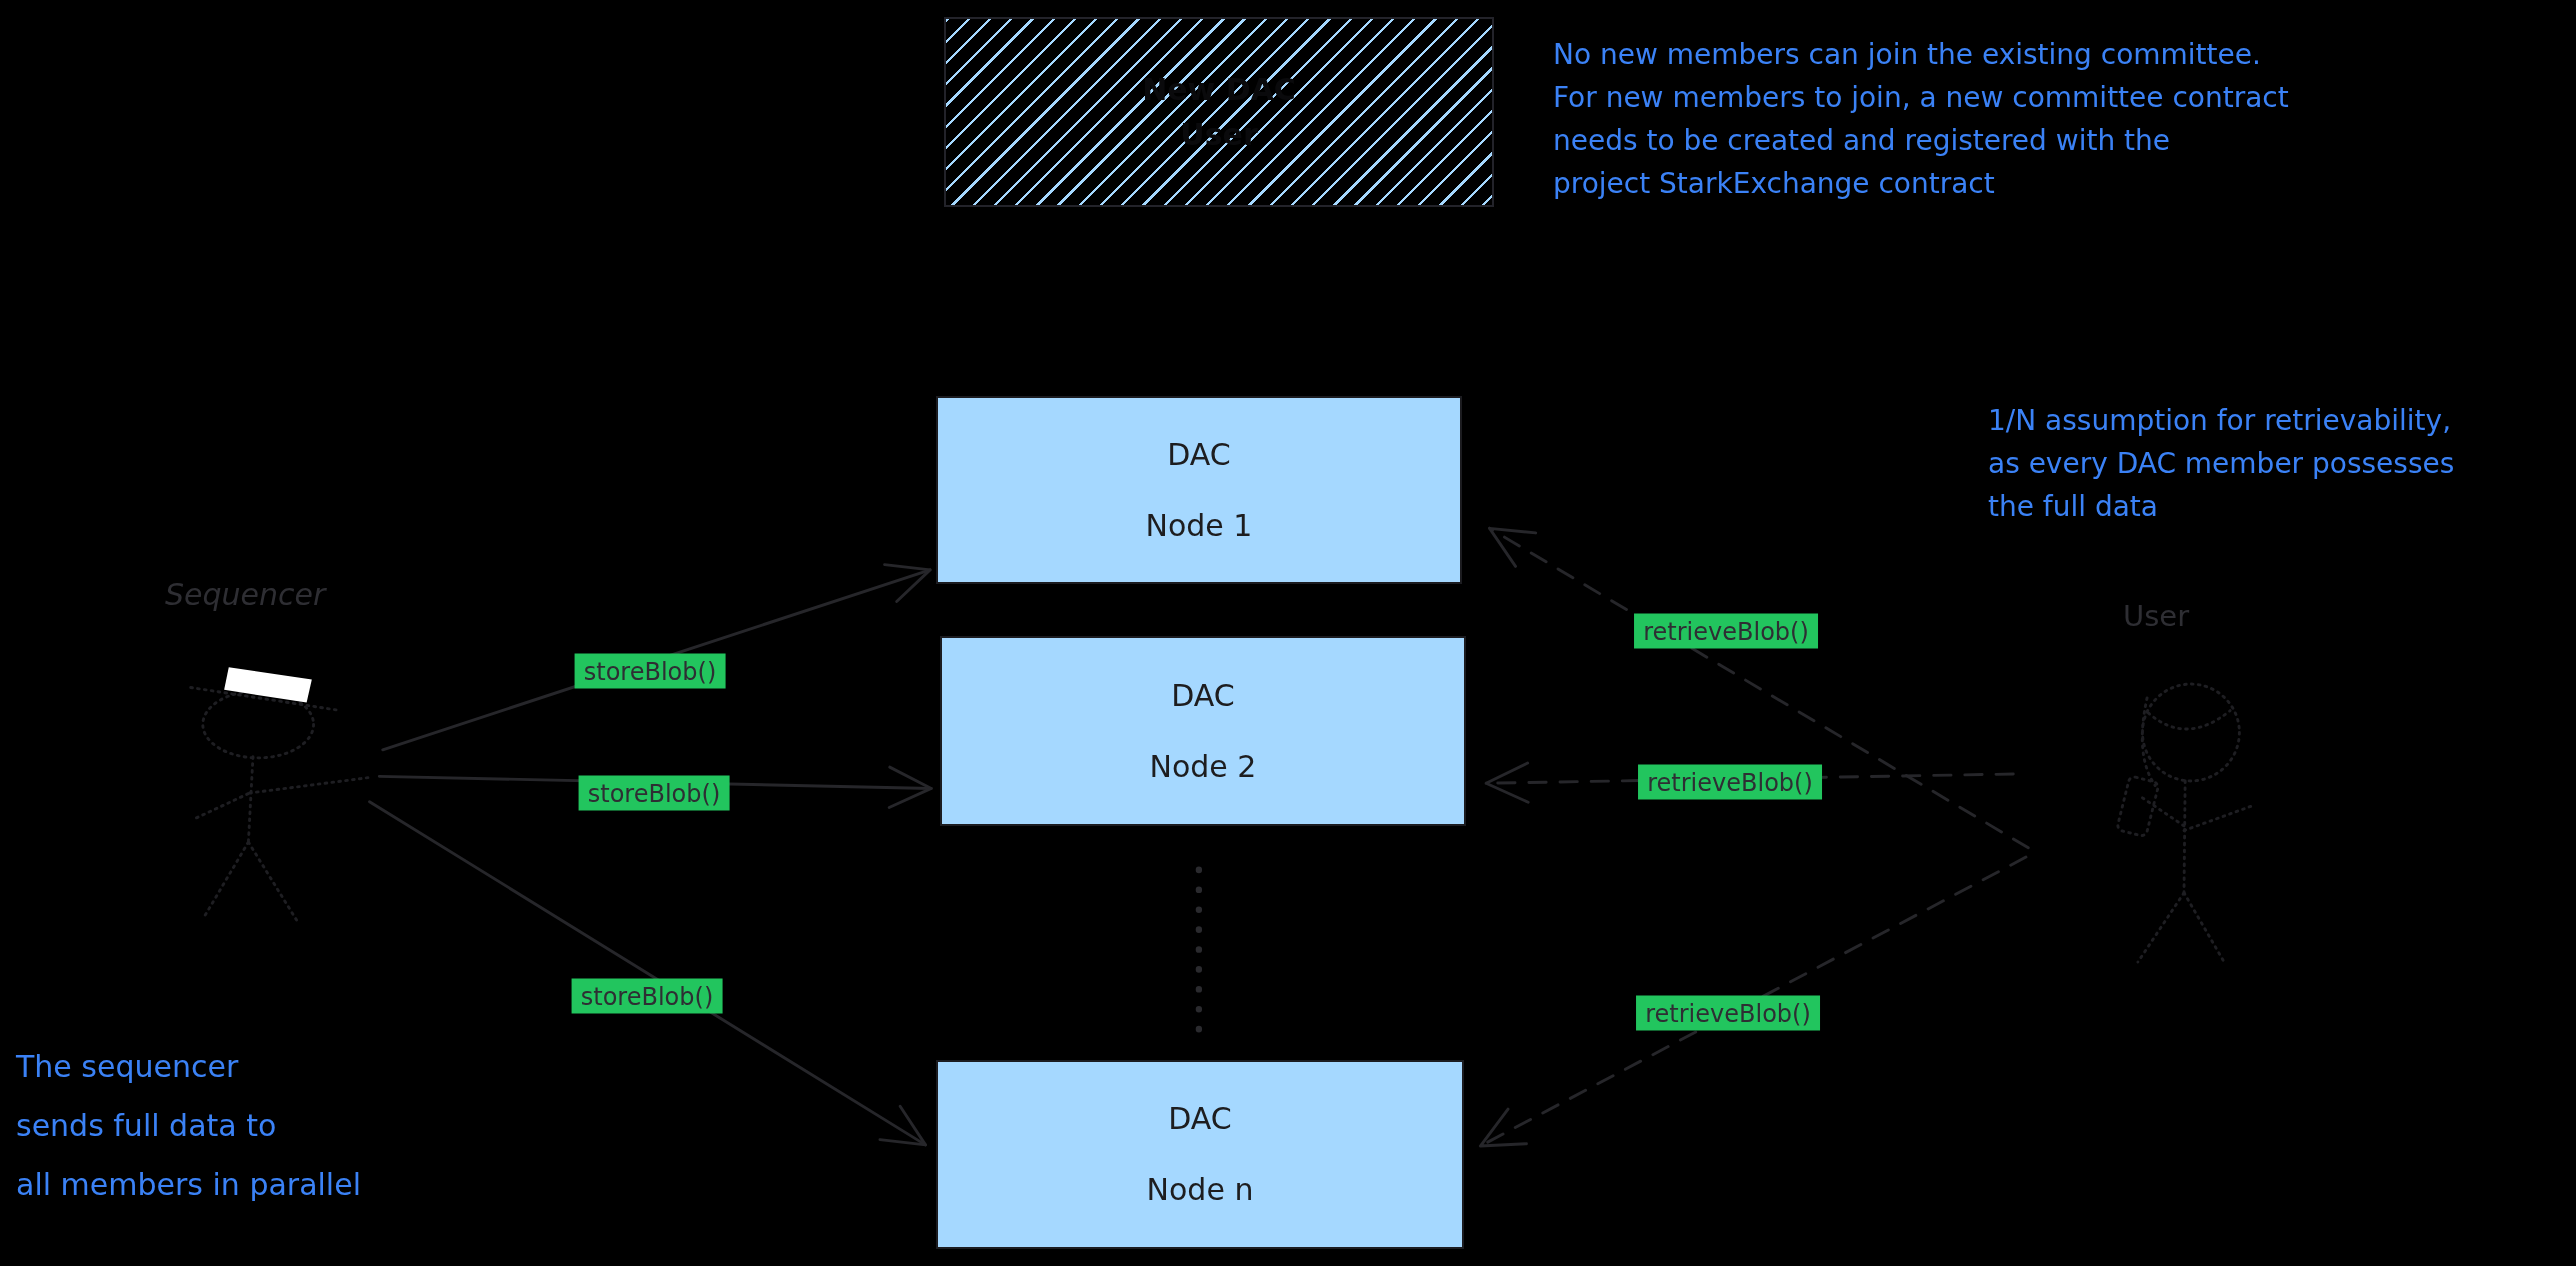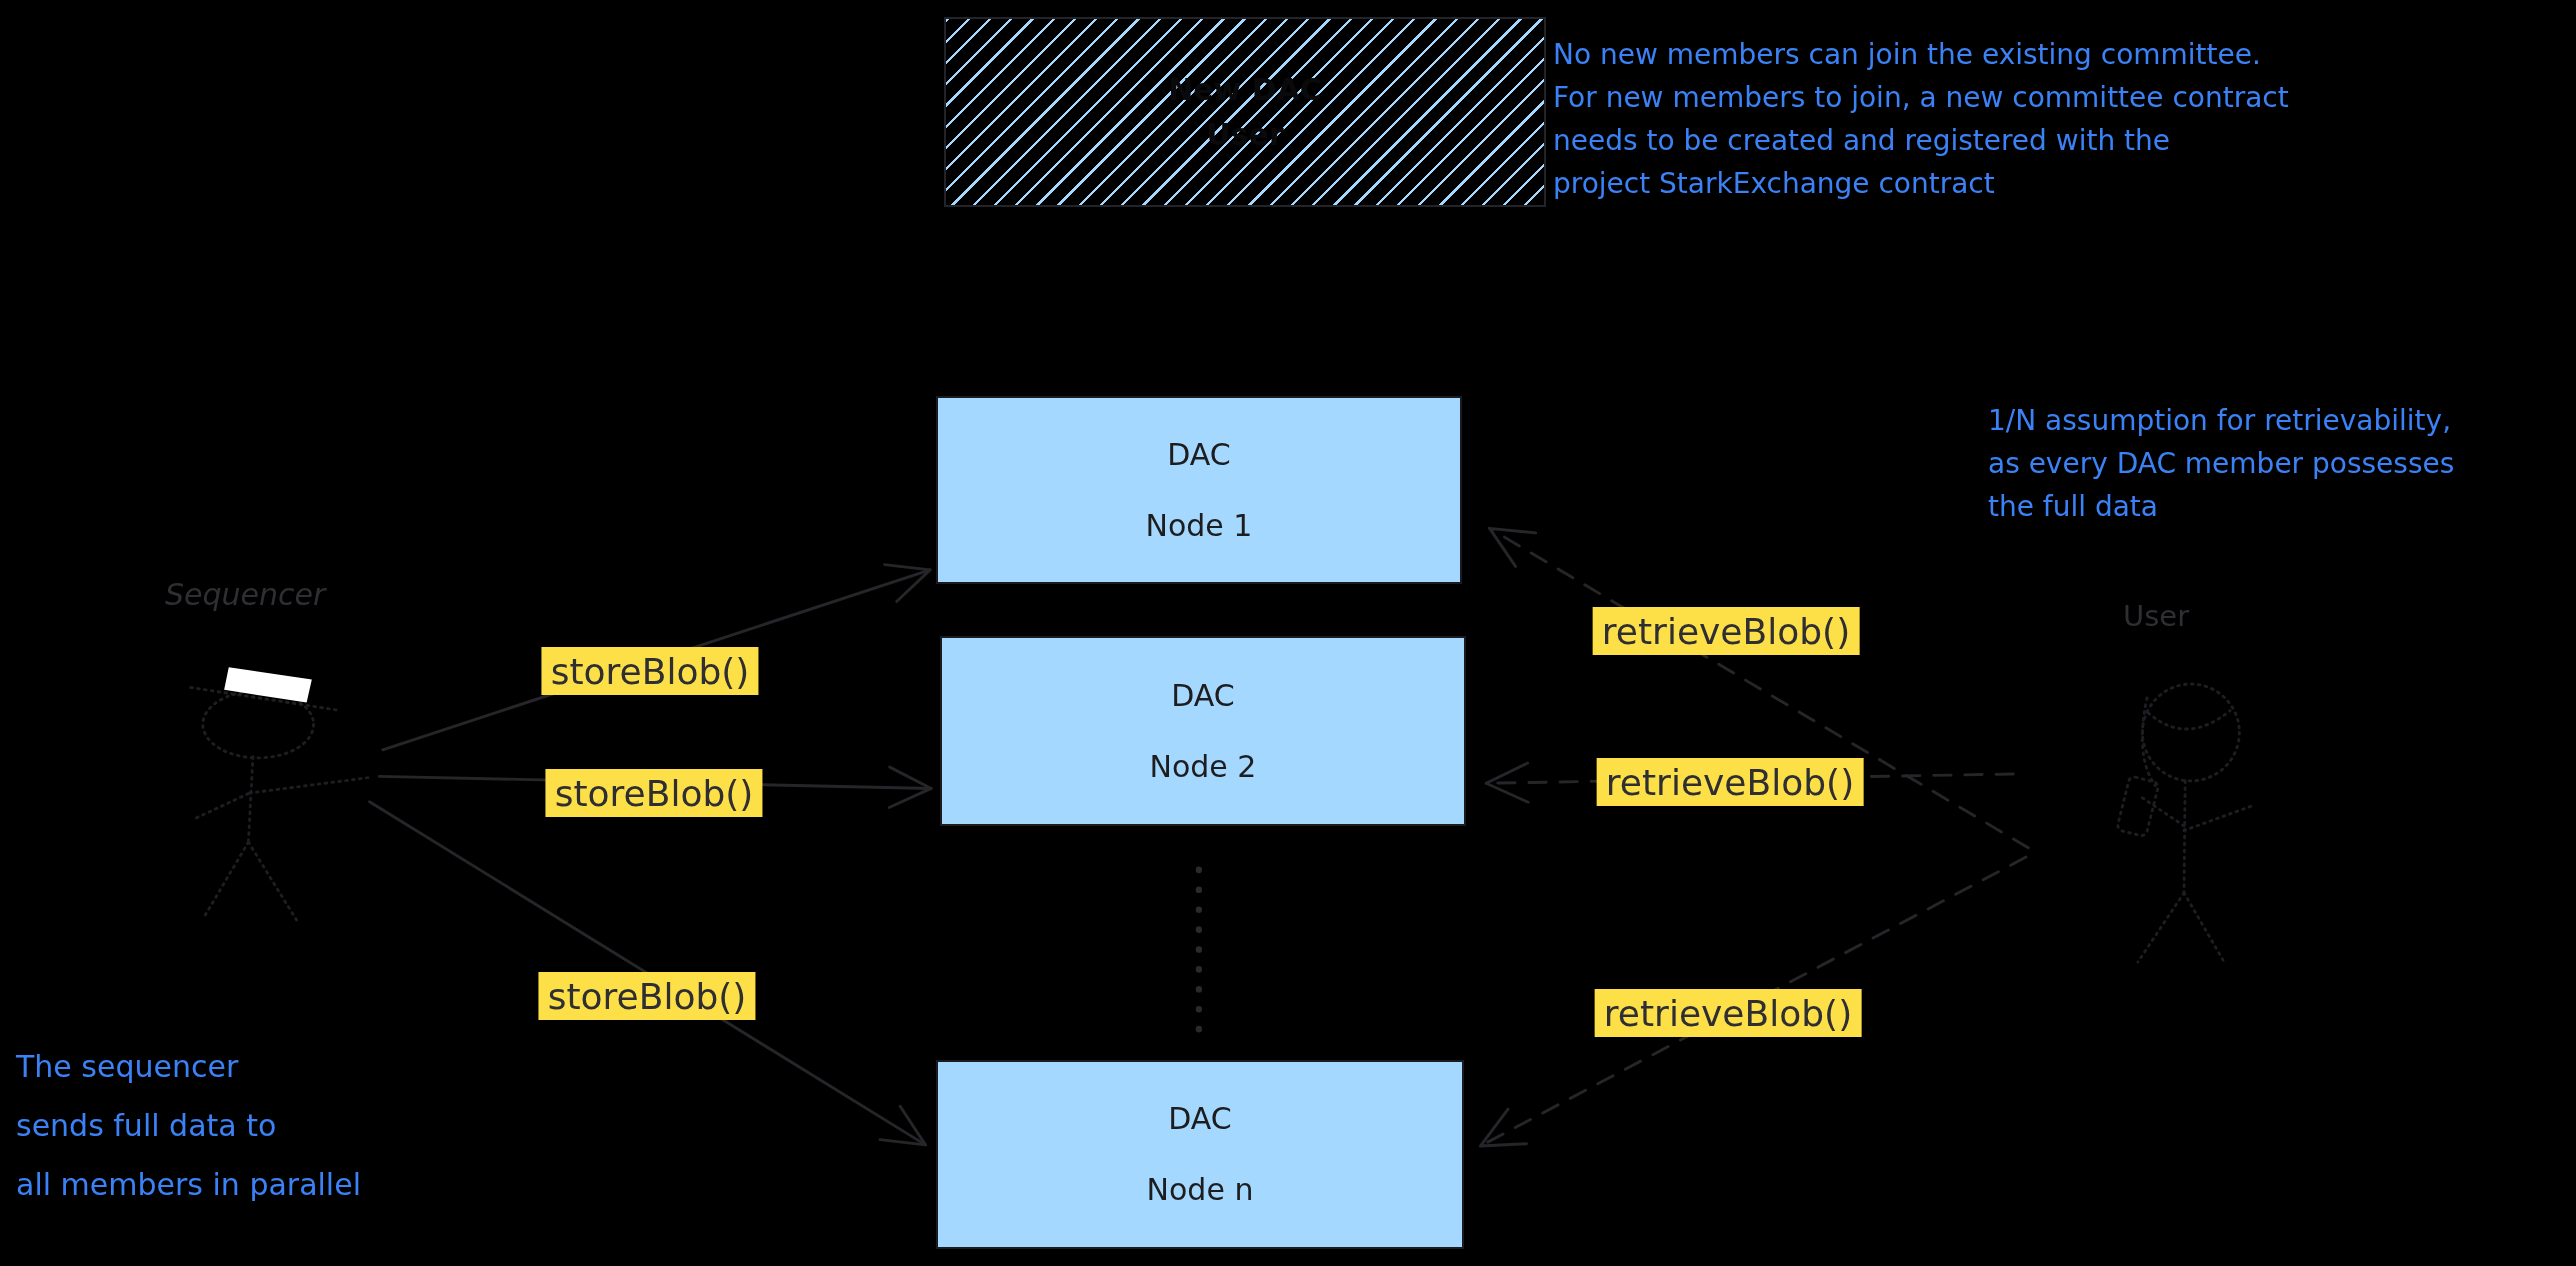--- a/index.html
+++ b/index.html
@@ -14,21 +14,21 @@
     color:#1d1d1f;font-size:30px;line-height:46px;text-align:center;box-sizing:border-box;gap:25px;
   }
   .hatch-box{
     position:absolute;z-index:2;box-sizing:border-box;border:2.9px solid #23232a;
     background:repeating-linear-gradient(135deg,#a5d8ff 0 2.3px,rgba(0,0,0,0) 2.3px 15px);
     display:flex;flex-direction:column;align-items:center;justify-content:center;
     color:#0a0a0c;font-size:30px;line-height:45px;text-align:center;font-weight:bold;
   }
   .edge-label{
     position:absolute;z-index:3;transform:translate(-50%,-50%);
-    background:#fde047;color:#2e2e33;font-size:36px;padding:3.5px 9.2px;white-space:nowrap;
+    background:#22c55e;color:#2e2e33;font-size:24px;padding:3.5px 9.2px;white-space:nowrap;
   }
   .actor-label{
     position:absolute;z-index:3;color:#2e2e33;font-size:30px;white-space:nowrap;
   }
   .note{position:absolute;z-index:3;color:#3b82f6;font-size:28px;line-height:43px;white-space:nowrap;}
   .note div{white-space:nowrap;}
   .note-big{font-size:30px;line-height:59px;}
 </style>
 </head>
 <body>
@@ -77,21 +77,21 @@
       <circle cx="3798" cy="1270" r="84" stroke-dasharray="3 9"></circle>
       <path d="M 3724,1236 Q 3790,1294 3866,1232" stroke-dasharray="3 9"></path>
       <path d="M 3722,1210 Q 3700,1310 3736,1362" stroke-dasharray="3 9"></path>
       <rect x="-26" y="-48" width="52" height="96" rx="10" transform="translate(3706,1398) rotate(14)" stroke-dasharray="3 9"></rect>
       <path d="M 3788,1354 L 3786,1548" stroke-dasharray="3 9"></path>
       <path d="M 3786,1432 L 3712,1382 M 3786,1440 L 3902,1398" stroke-dasharray="3 9"></path>
       <path d="M 3786,1548 L 3706,1668 M 3786,1548 L 3858,1672" stroke-dasharray="3 9"></path>
     </g>
   </svg>
 
-  <div class="hatch-box" style="left:944px;top:17.3px;width:602px;height:190px;">
+  <div class="hatch-box" style="left:944px;top:17.3px;width:550px;height:190px;">
     <div>New DAC</div>
     <div>User</div>
   </div>
 
   <div class="node-box" style="left:936px;top:396px;width:526px;height:188px;">
     <div>DAC</div>
     <div>Node 1</div>
   </div>
   <div class="node-box" style="left:940px;top:636px;width:526px;height:190px;">
     <div>DAC</div>

